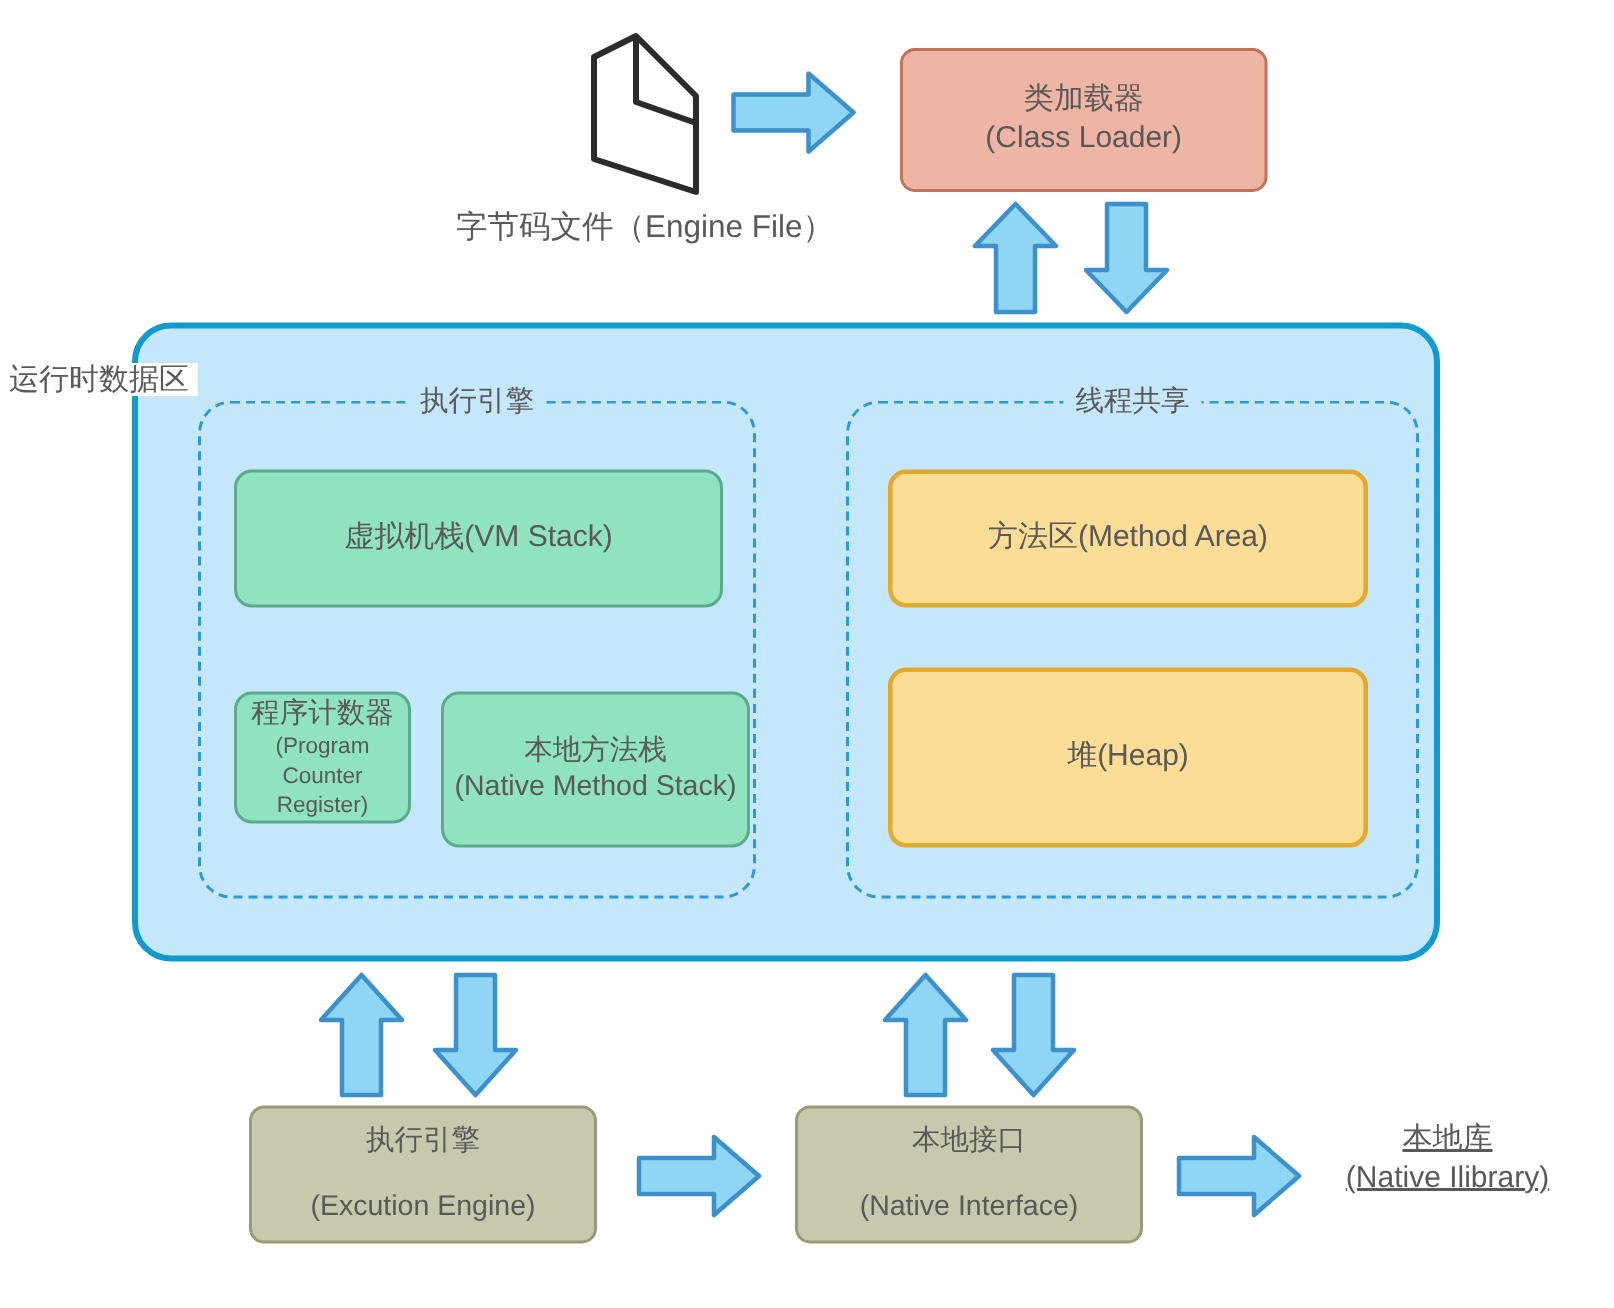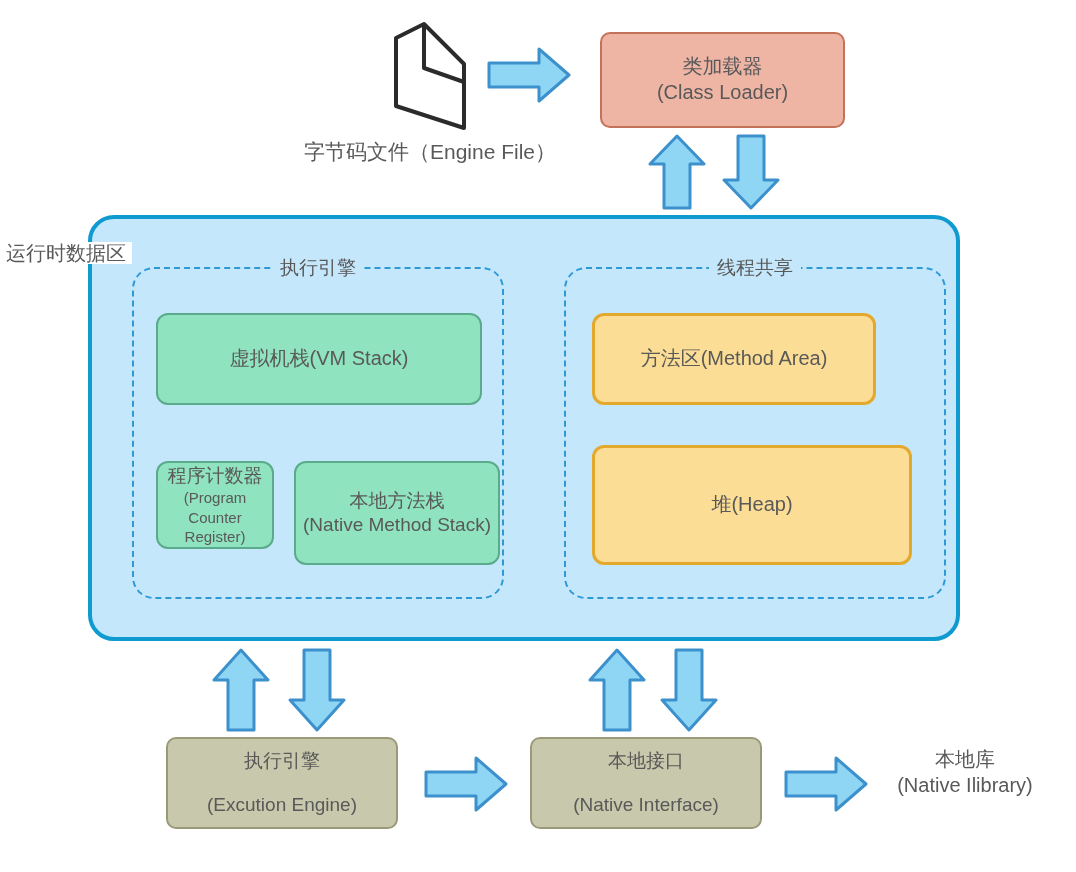--- a/index.html
+++ b/index.html
@@ -196,21 +196,21 @@
         <span class="l1">本地方法栈</span>
         <span class="l2">(Native Method Stack)</span>
       </div>
     </div>
 
     <div class="dashed-zone" style="left:472px; top:48px; width:382px; height:332px;">
       <div class="zone-title">
         <span>线程共享</span>
       </div>
 
-      <div class="box box-yellow" style="left:26px; top:44px; width:284px; height:92px;">
+      <div class="box box-yellow" style="left:26px; top:44px; width:320px; height:92px;">
         <span class="l1">方法区(Method Area)</span>
       </div>
 
       <div class="box box-yellow" style="left:26px; top:176px; width:320px; height:120px;">
         <span class="l1">堆(Heap)</span>
       </div>
     </div>
   </div>
 
   <div id="runtime-title">
@@ -254,18 +254,18 @@
     <span class="l1">本地接口</span>
     <span class="l2">(Native Interface)</span>
   </div>
 
   <div class="arrow" style="left:784px; top:756px;">
     <svg width="84" height="56" viewBox="0 0 84 56">
       <path d="M2 16 L52 16 L52 2 L82 28 L52 54 L52 40 L2 40 Z" fill="#8fd6f5" stroke="#3c90cc" stroke-width="3" stroke-linejoin="round"></path>
     </svg>
   </div>
 
-  <div class="plain-label" style="left:865px; top:746px; width:200px; font-size:20px;">
+  <div class="plain-label" style="left:865px; top:746px; width:200px; font-size:20px;text-decoration:underline;">
     <span style="display:block;">本地库</span>
     <span style="display:block;">(Native Ilibrary)</span>
   </div>
 
 </div>
 
 </body></html>

